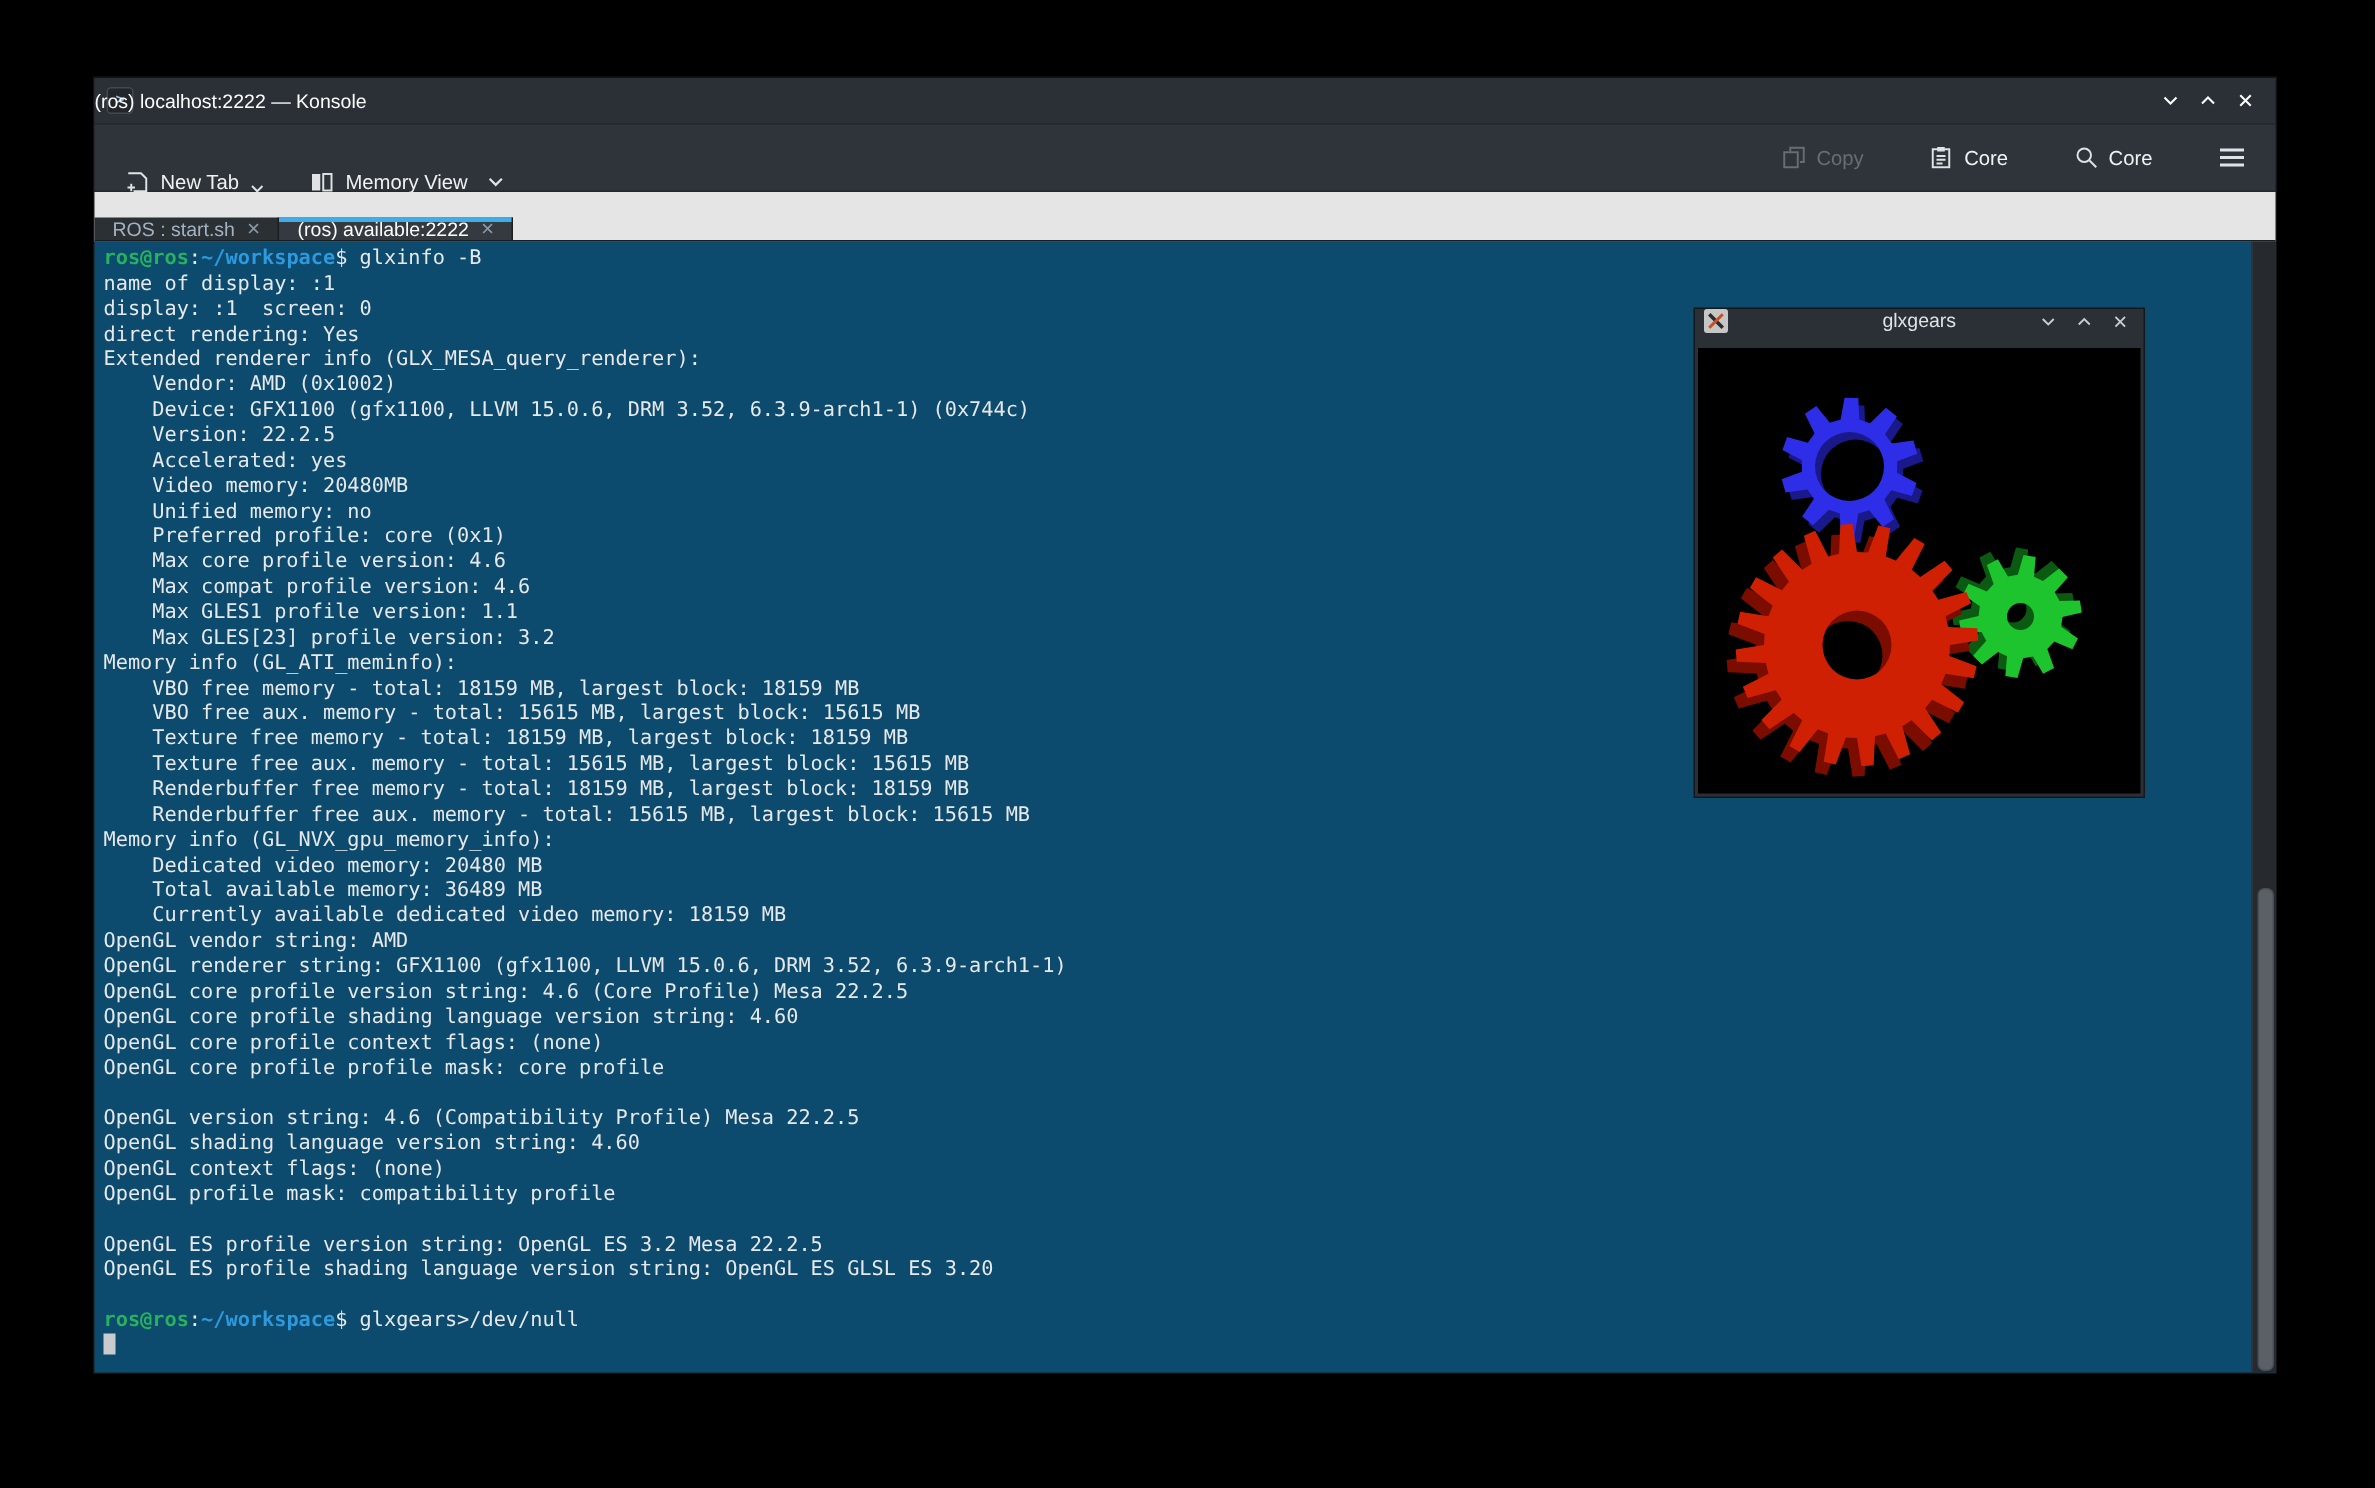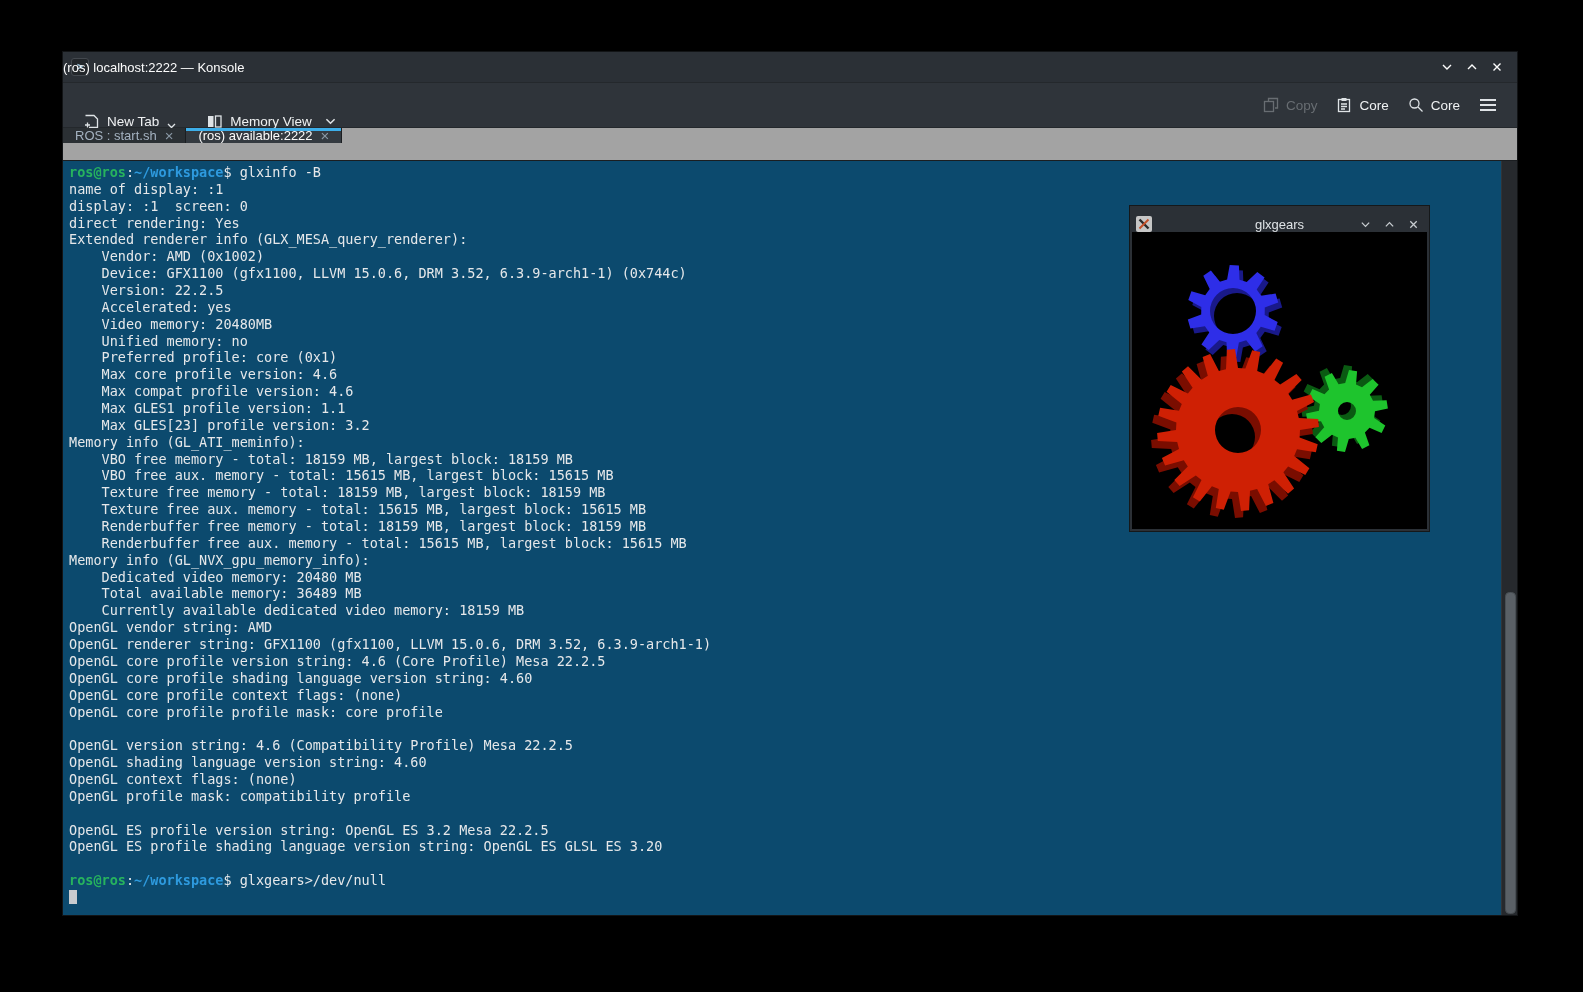--- a/index.html
+++ b/index.html
@@ -20,45 +20,45 @@
   .win-btn svg{stroke:#fcfcfc;stroke-width:1.4;fill:none;}
 
   .toolbar{height:44px;background:#2f343a;display:flex;align-items:center;flex:0 0 auto;
     border-bottom:1px solid #24282c;padding:0 12px;}
   .tb-btn{display:flex;align-items:center;gap:7px;color:#eff1f2;font-size:13.5px;
     padding:6px 8px;border-radius:3px;}
   .tb-btn svg{stroke:#dfe3e6;fill:none;stroke-width:1.3;}
   .tb-btn.disabled{color:#686d72;}
   .tb-btn.disabled svg{stroke:#686d72;}
   .tb-left{display:flex;align-items:center;gap:14px;margin-top:32px;}
-  .tb-right{margin-left:auto;display:flex;align-items:center;gap:3px;}
+  .tb-right{margin-left:auto;display:flex;align-items:center;gap:28px;}
   .mini-chev{position:relative;top:5px;margin-left:1px;}
 
-  .tabbar{height:32px;background:#a3a3a3;display:flex;align-items:flex-start;flex:0 0 auto;
+  .tabbar{height:32px;background:#e5e5e5;display:flex;align-items:flex-end;flex:0 0 auto;
     border-bottom:1px solid #1b1e21;}
   .tab{display:flex;align-items:center;gap:8px;padding:0 12px;font-size:13px;
     border-right:1px solid #1b1e21;position:relative;}
   .tab.inactive{background:#2b3034;color:#a4b2c0;}
   .tab.active{background:#343a40;color:#fcfcfc;}
   .tab.active::before{content:"";position:absolute;left:0;top:0;right:0;height:3px;background:#3daee9;}
   .tab-close{color:#8a98a5;font-size:15px;line-height:1;}
 
   .term-wrap{position:relative;flex:1 1 auto;background:#0c4a6e;overflow:hidden;}
   .term-pre{margin:0;padding:3px 20px 0 6px;font-family:"DejaVu Sans Mono",monospace;
     font-size:13.5px;line-height:16.86px;white-space:pre;letter-spacing:0;}
   .cursor{display:inline-block;width:8px;height:14px;background:#c9cccf;vertical-align:-2px;}
   .scrollbar{position:absolute;right:0;top:0;bottom:0;width:15px;background:#26292d;
     border-left:1px solid #303438;}
   .scroll-thumb{position:absolute;left:3px;width:9px;border-radius:4.5px;background:#5a6066;
     border:1px solid #494f54;}
 
   
   .gears-win{position:absolute;left:1130px;top:206px;width:299px;height:325px;
     background:#2b3036;box-shadow:0 0 0 1px #15181a;}
-  .gears-titlebar{height:26px;display:flex;align-items:flex-end;position:relative;}
+  .gears-titlebar{height:26px;display:flex;align-items:flex-start;position:relative;}
   .x11-icon{width:16px;height:16px;margin-left:6px;background:#c6c6c6;border-radius:2px;
     display:flex;align-items:center;justify-content:center;}
   .gears-title{position:absolute;left:0;right:0;text-align:center;color:#dfe3e6;font-size:13px;}
   .gears-controls{margin-left:auto;display:flex;align-items:center;gap:8px;padding-right:8px;z-index:2;}
   .gears-controls .win-btn svg{stroke:#c8cdd1;}
   .gears-content{position:absolute;left:2px;top:26px;width:295px;height:297px;background:#000;}
 </style>
 </head>
 <body>
 

